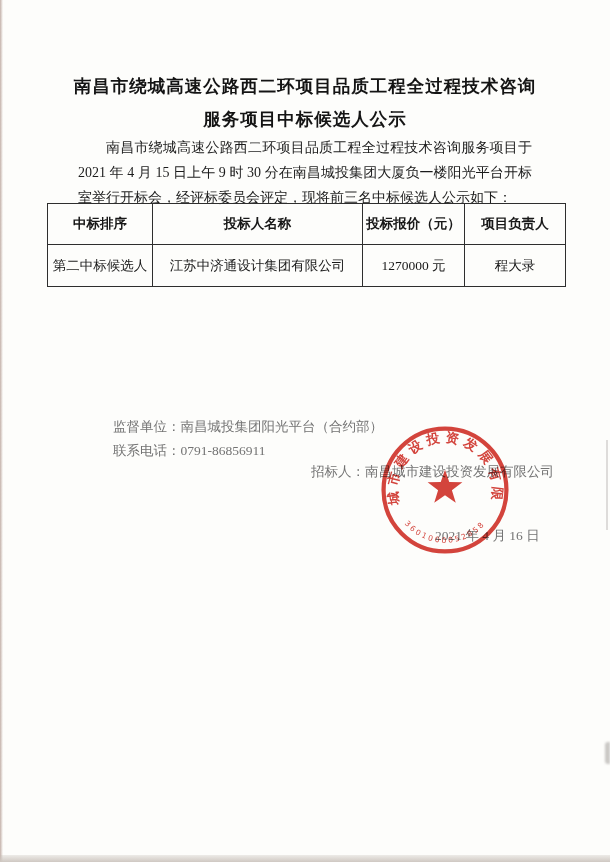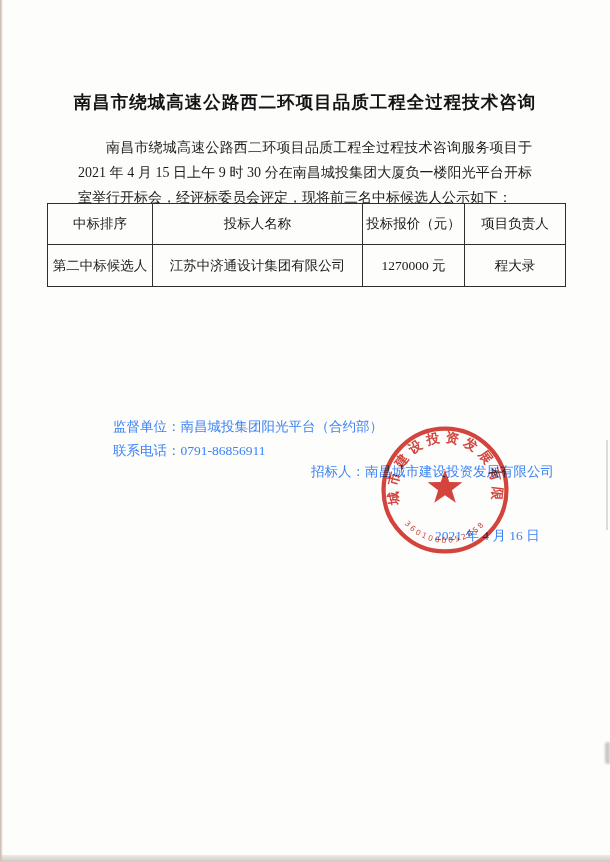--- a/index.html
+++ b/index.html
@@ -18,45 +18,45 @@
   .edge-bottom{position:absolute;left:0;bottom:0;width:100%;height:7px;
     background:linear-gradient(to bottom,rgba(190,182,174,.25),#cfc8c2);}
   .smudge-right{position:absolute;right:0;top:742px;width:5px;height:22px;
     background:rgba(110,104,98,.35);border-radius:3px 0 0 3px;filter:blur(1px);}
   .scanline-right{position:absolute;right:2px;top:440px;width:2px;height:90px;
     background:rgba(130,125,120,.25);filter:blur(.5px);}
 
   .doc-title{
     position:absolute;left:40px;top:70px;width:530px;
     text-align:center;font-weight:bold;font-size:17.5px;line-height:33px;
-    letter-spacing:1px;color:#141414;margin-top:16px;
+    letter-spacing:1px;color:#141414;
   }
   .para{
     position:absolute;left:78px;width:454px;
     font-size:14px;line-height:25px;text-align:justify;
     text-indent:2em;color:#1b1b1b;
   }
   .intro{top:135px;}
   .notice{top:368px;line-height:24px;}
 
   table.bid{
     position:absolute;left:47px;top:203px;
     border-collapse:collapse;table-layout:fixed;
     width:518px;
   }
   table.bid td,table.bid th{
     border:1.5px solid #2e2e2e;
     text-align:center;vertical-align:middle;
     font-size:13.5px;color:#181818;padding:0 2px;
   }
-  table.bid th{height:40px;font-weight:normal;}
+  table.bid th{height:40px;font-weight:bold;}
   table.bid td{height:41px;font-weight:normal;}
   .c1{width:105px;}.c2{width:210px;}.c3{width:102px;}.c4{width:101px;}
 
-  .line{position:absolute;font-size:13.5px;color:#3b82f6;white-space:nowrap;}
+  .line{position:absolute;font-size:13.5px;color:#737373;white-space:nowrap;}
   .supervisor{left:113px;top:418px;}
   .phone{left:113px;top:442px;}
   .tenderer{left:311px;top:463px;}
   .docdate{left:435px;top:487px;margin-top:40px;}
 
   .seal{
     position:absolute;left:379px;top:424px;width:132px;height:132px;
     mix-blend-mode:multiply;opacity:.88;
   }
 </style>
@@ -65,20 +65,21 @@
 
 <div class="paper">
 
   <div class="edge-left"></div>
   <div class="edge-bottom"></div>
   <div class="smudge-right"></div>
   <div class="scanline-right"></div>
 
   <div class="doc-title">
     <div>南昌市绕城高速公路西二环项目品质工程全过程技术咨询</div>
+    <div>服务项目中标候选人公示</div>
   </div>
 
   <div class="para intro">南昌市绕城高速公路西二环项目品质工程全过程技术咨询服务项目于 2021 年 4 月 15 日上午 9 时 30 分在南昌城投集团大厦负一楼阳光平台开标室举行开标会，经评标委员会评定，现将前三名中标候选人公示如下：</div>
 
   <table class="bid">
     <colgroup>
       <col class="c1">
         <col class="c2">
         <col class="c3">
         <col class="c4">

